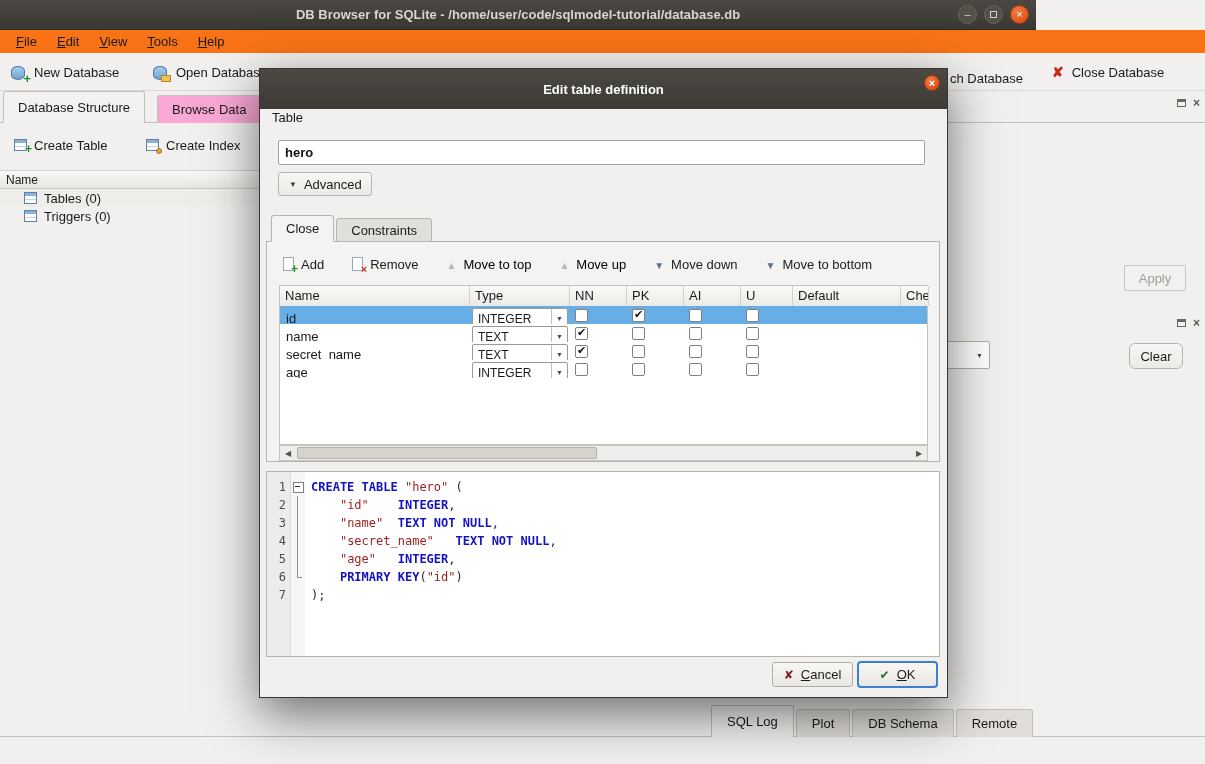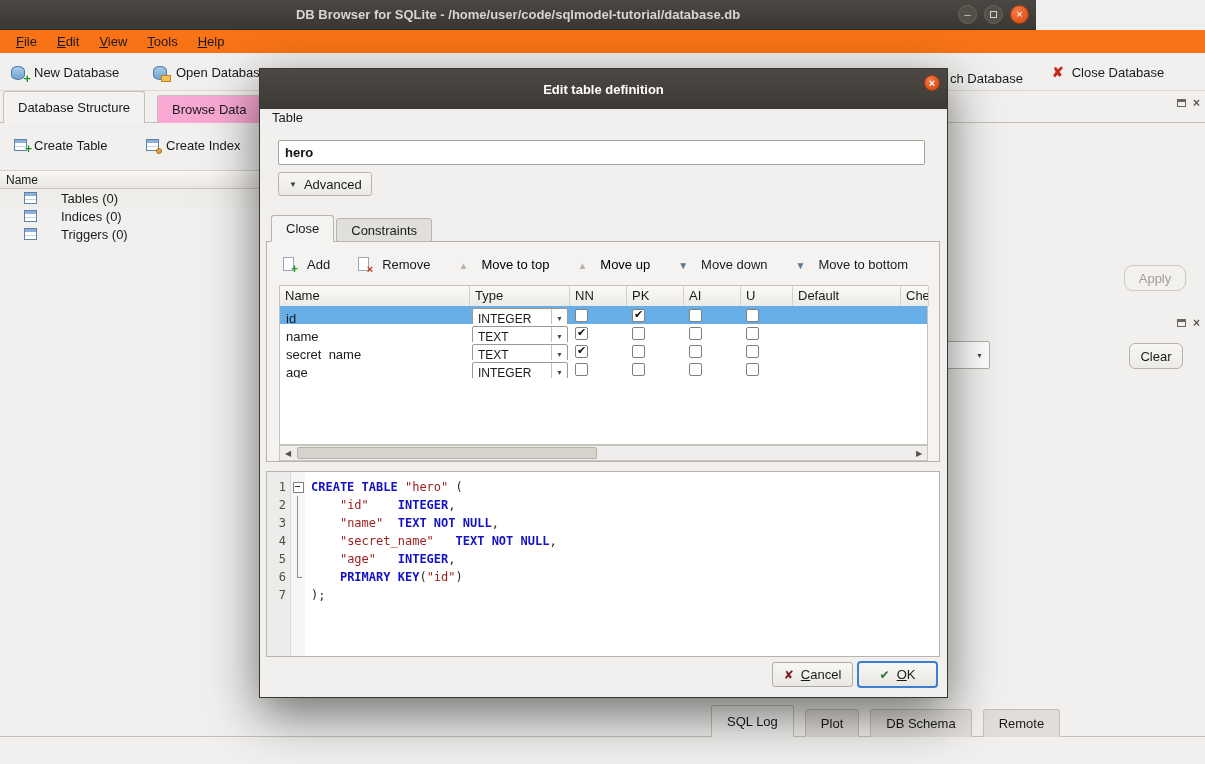--- a/index.html
+++ b/index.html
@@ -60,39 +60,39 @@
   .mini-table-icon::before{content:'';position:absolute;left:0;top:0;right:0;height:3px;background:#8db1d6}
   .mini-table-icon::after{content:'';position:absolute;left:0;top:6px;right:0;height:1px;background:#c3d4e6}
   .plus-badge{position:relative}
   .plus-badge .badge{position:absolute;right:-6px;bottom:-6px;color:#1b8f1b;font-weight:900;font-size:12px;text-shadow:0 0 2px #fff}
   .dot-badge .badge{position:absolute;right:-4px;bottom:-4px;width:6px;height:6px;border-radius:50%;
     background:#e8a33d;border:1px solid #a8741f}
   .tree-header{position:absolute;left:0;top:170px;width:259px;height:19px;
     background:linear-gradient(#f9f8f6,#e9e6e2);border-top:1px solid #d4d1cb;border-bottom:1px solid #c9c6c0;
     font-size:12px;padding:2px 6px}
   .schema-tree{position:absolute;left:0;top:189px;width:259px}
-  .tree-row{display:flex;align-items:center;gap:24px;height:18px;padding-left:24px;font-size:13px}
+  .tree-row{display:flex;align-items:center;gap:7px;height:18px;padding-left:24px;font-size:13px}
   .tree-row.alt{background:#efedea}
 
   
   .apply-btn{position:absolute;left:1124px;top:265px;width:62px;height:26px;color:#a19e97;
-    background:#f2f1ef;border:1px solid #cac7c1;border-radius:9px;font-size:13px;
+    background:#f2f1ef;border:1px solid #cac7c1;border-radius:1px;font-size:13px;
     display:flex;align-items:center;justify-content:center}
   .combo-sliver{position:absolute;left:944px;top:341px;width:46px;height:28px;background:#fff;
     border:1px solid #b2aea8;border-radius:2px}
   .combo-sliver .arrow{position:absolute;right:6px;top:10px;font-size:7px;color:#4a4a4a}
   .clear-btn{position:absolute;left:1129px;top:343px;width:54px;height:26px;
     background:linear-gradient(#f8f7f5,#eceae6);border:1px solid #b7b3ad;border-radius:6px;
     display:flex;align-items:center;justify-content:center;font-size:13px}
 
   
   .bottom-tabbar{position:absolute;left:0;top:705px;width:1205px;height:32px;border-bottom:1px solid #c3c0ba}
   .bottom-tabs{position:absolute;left:711px;top:0;height:32px;display:flex;align-items:flex-end}
   .btab{height:28px;padding:0 15px;display:flex;align-items:center;border:1px solid #c3c0ba;border-bottom:none;
-    background:#e1deda;border-radius:3px 3px 0 0;margin-right:11px;font-size:13px;white-space:nowrap}
+    background:#e1deda;border-radius:3px 3px 0 0;margin-right:2px;font-size:13px;white-space:nowrap}
   .btab.active{height:32px;background:#f3f2f0}
   .statusbar{position:absolute;left:0;top:737px;width:1205px;height:27px;background:#f1f0ee}
 
   
   .dialog{position:absolute;left:259px;top:68px;width:689px;height:630px;background:#f1f0ee;
     border:1px solid #38362f;box-shadow:0 16px 48px rgba(0,0,0,.55);z-index:10}
   .dialog-titlebar{position:absolute;left:0;top:0;width:100%;height:40px;
     background:linear-gradient(#4c4944,#3d3a36);display:flex;align-items:center;justify-content:center}
   .dialog-title{color:#fff;font-weight:bold;font-size:13px}
   .dialog-close{position:absolute;right:7px;top:6px;width:16px;height:16px;border-radius:50%;
@@ -106,21 +106,21 @@
     gap:7px;padding:0 10px;background:linear-gradient(#f8f7f5,#eceae6);border:1px solid #b7b3ad;
     border-radius:3px;font-size:13px}
   .adv-arrow{font-size:8px;color:#3c3c3c}
   .dtabs{position:absolute;left:11px;top:146px;height:27px;display:flex;align-items:flex-end}
   .dtab{display:flex;align-items:center;height:24px;padding:0 14px;border:1px solid #b7b3ad;
     background:#e1dfda;border-radius:3px 3px 0 0;font-size:13px;margin-right:2px}
   .dtab.active{height:27px;background:#f4f3f1;border-bottom:1px solid #f4f3f1;z-index:3;position:relative}
   .fields-frame{position:absolute;left:6px;top:172px;width:674px;height:221px;border:1px solid #b7b3ad;
     background:#f4f3f1;z-index:2}
   .field-actions{position:absolute;left:16px;top:7px;height:30px;display:flex;align-items:center;gap:28px}
-  .tool-btn{display:flex;align-items:center;gap:13px;font-size:13px;color:#1a1a1a}
+  .tool-btn{display:flex;align-items:center;gap:7px;font-size:13px;color:#1a1a1a}
   .tool-btn.disabled{color:#000000}
   .ticon{display:inline-block;line-height:1}
   .add-icon,.remove-icon{position:relative;width:11px;height:14px;background:#fff;border:1px solid #9aa7b8}
   .add-icon::after{content:'+';position:absolute;right:-5px;bottom:-5px;color:#1f9e1f;font-weight:900;font-size:12px}
   .remove-icon::after{content:'\00d7';position:absolute;right:-5px;bottom:-5px;color:#c63322;font-weight:900;font-size:11px}
   .move-top-icon::before,.move-up-icon::before{content:'\25b2';font-size:10px}
   .move-down-icon::before,.move-bottom-icon::before{content:'\25bc';font-size:10px}
   .tool-btn .move-top-icon,.tool-btn .move-up-icon,.tool-btn .move-down-icon,.tool-btn .move-bottom-icon{color:#5a7792}
   .tool-btn.disabled .ticon{color:#b8b5af}
 
@@ -247,24 +247,20 @@
     <span class="mini-table-icon dot-badge">
         <span class="badge"></span>
       </span>
     <span>Create Index</span>
   </div>
   <div class="tree-header">Name</div>
   <div class="schema-tree">
       <div class="tree-row alt">
         <span class="mini-table-icon"></span>
         <span class="tree-label">Tables (0)</span>
-      </div>
-      <div class="tree-row">
-        <span class="mini-table-icon"></span>
-        <span class="tree-label">Indices (0)</span>
       </div>
       <div class="tree-row">
         <span class="mini-table-icon"></span>
         <span class="tree-label">Triggers (0)</span>
       </div>
     </div>
 
   <div class="apply-btn">Apply</div>
   <div class="combo-sliver">
     <span class="arrow">▼</span>

